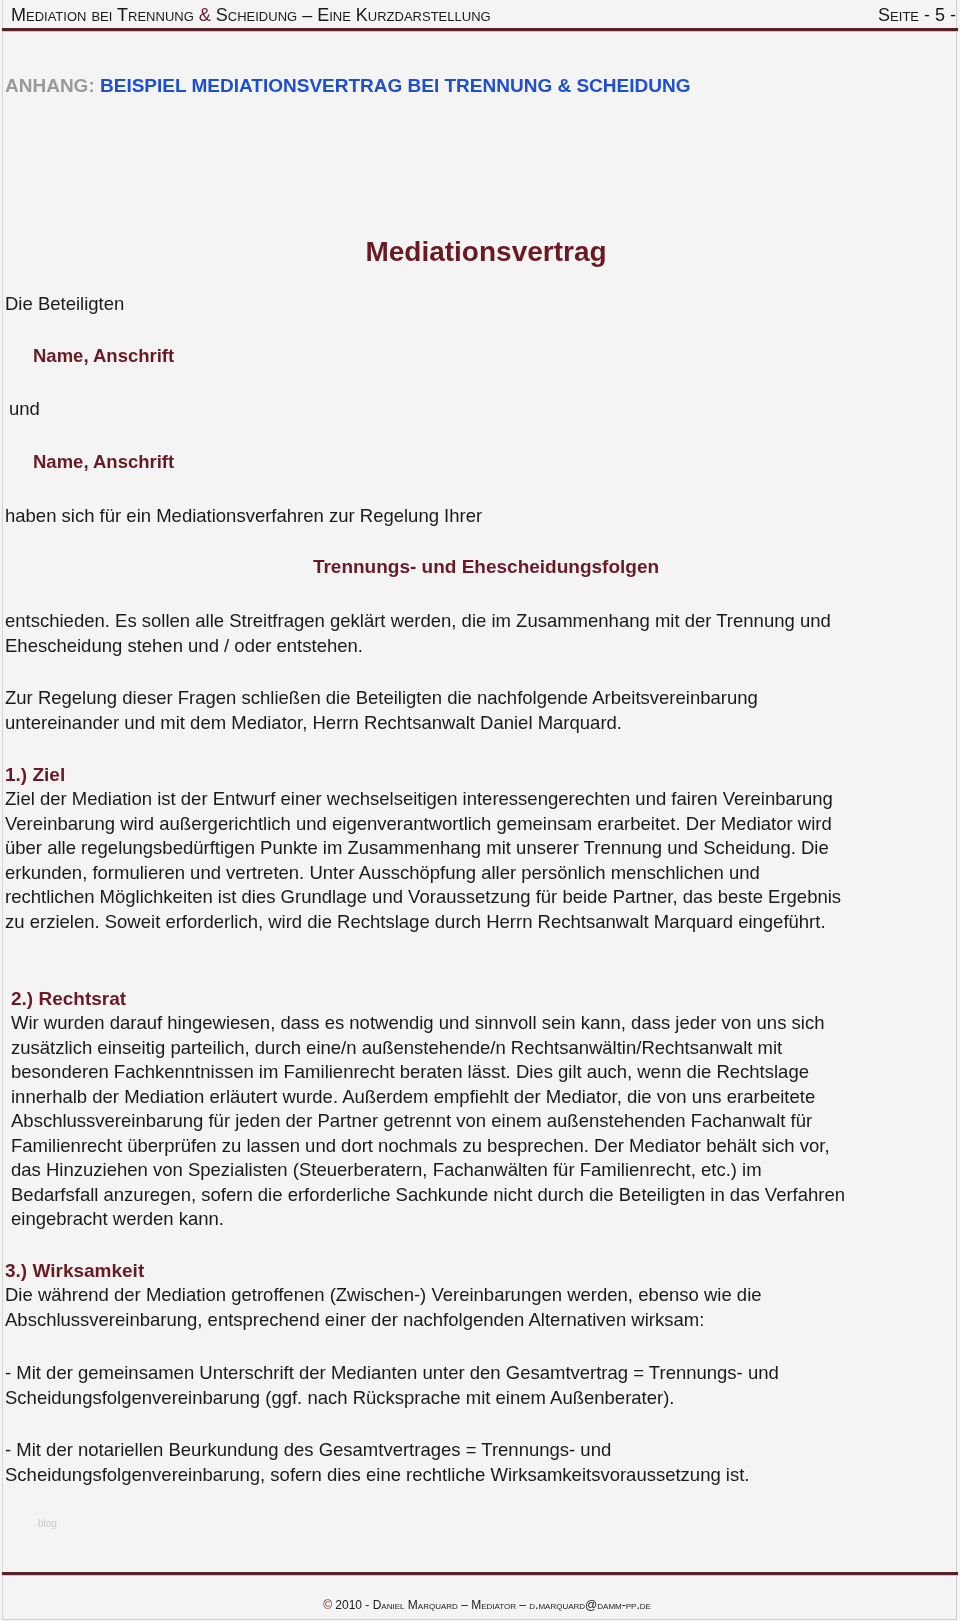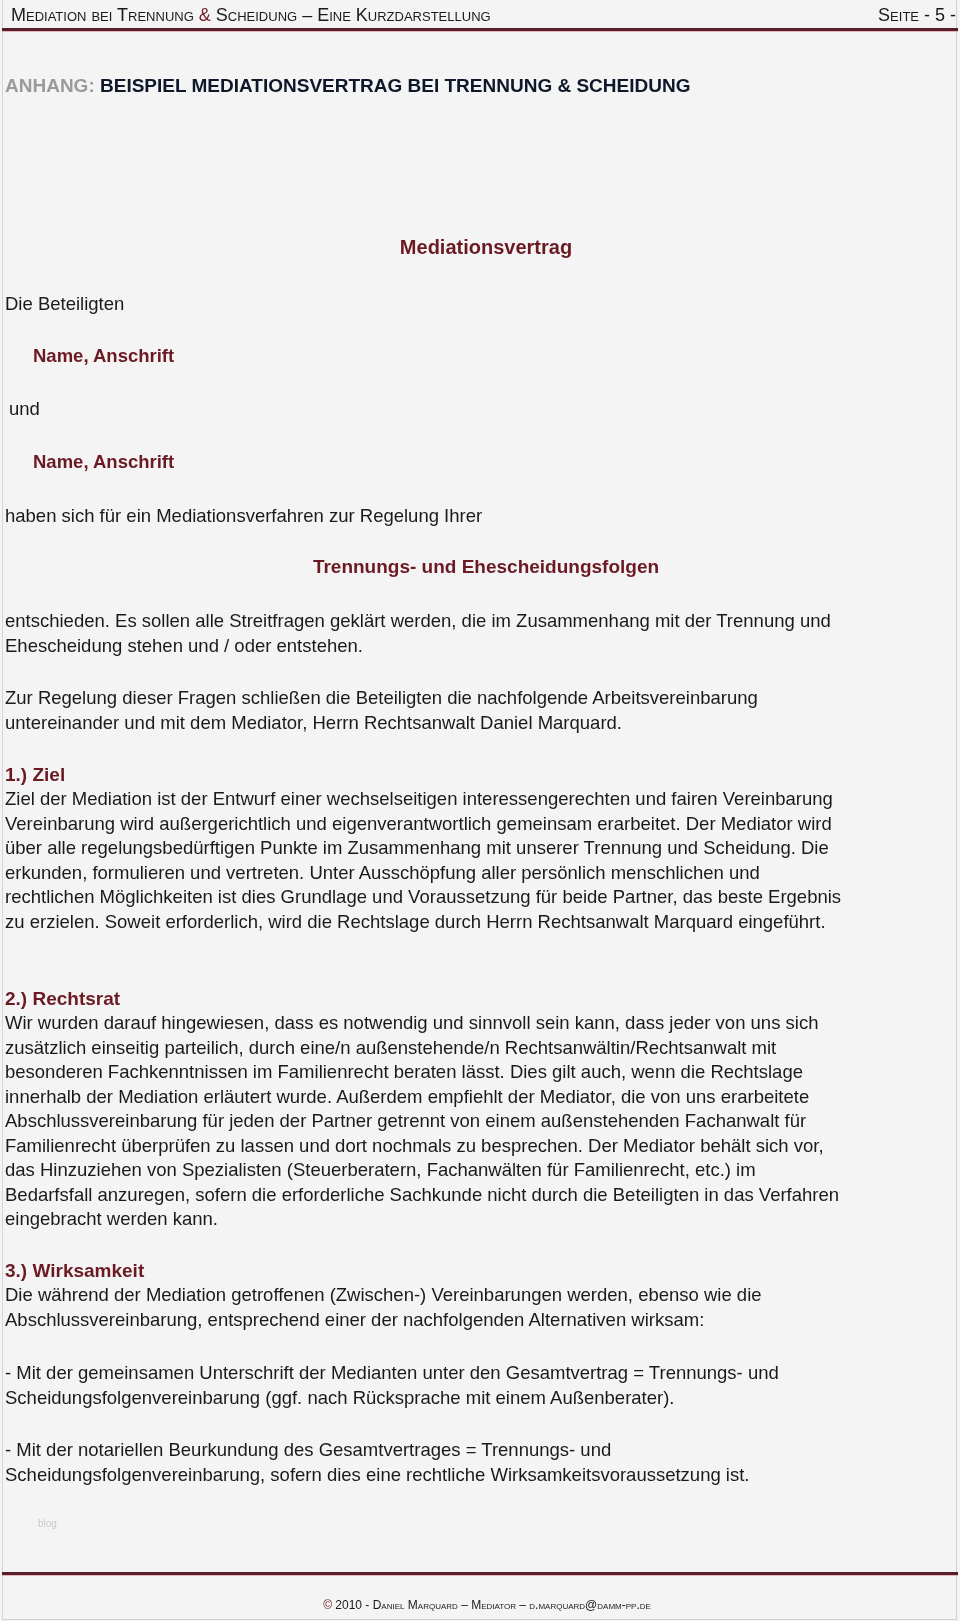--- a/index.html
+++ b/index.html
@@ -22,22 +22,22 @@
     .sc { font-variant: small-caps; padding-left: 7px; }
     .accent { color: #6b1a24; }
     .rule {
       position: absolute; left: 2px; right: 2px; height: 3px;
       background: #5a1e28; border-bottom: 1px solid #e6b8bd;
     }
     .t { position: absolute; left: 5px; white-space: nowrap; font-size: 18.5px; line-height: 24px; }
     .b { font-weight: bold; }
     .annex { top: 74px; font-size: 19px; font-weight: bold; }
     .annex .grey { color: #9a9a9a; }
-    .annex .red { color: #0f172a; }
-    .title { position: absolute; top: 236px; left: 0; width: 960px; text-align: center; font-size: 20px; font-weight: bold; color: #6b1a24; padding-left: 0; }
+    .annex .red { color: #1d4ed8; }
+    .title { position: absolute; top: 236px; left: 0; width: 960px; text-align: center; font-size: 28px; font-weight: bold; color: #6b1a24; padding-left: 0; }
     .title span { position: relative; left: 6px; }
     .center-red { position: absolute; left: 0; width: 960px; text-align: center; font-weight: bold; color: #6b1a24; font-size: 19px; }
     .para { position: absolute; left: 5px; width: 950px; font-size: 18.5px; line-height: 24.5px; }
     .para p { margin: 0; }
     .h { color: #6b1a24; font-weight: bold; font-size: 19px; line-height: 24px; }
     .blog { position: absolute; left: 38px; top: 1518px; font-size: 10px; color: #c8c8c8; }
     .ftr { position: absolute; top: 1593px; left: 0; width: 960px; text-align: center; font-size: 12px; line-height: 24px; }
     .ftr span.copy { color: #6b1a24; }
   </style>
 </head>
@@ -78,21 +78,21 @@
 <div class="para" style="top:763px;">
   <p class="h">1.) Ziel</p>
   <p>Ziel der Mediation ist der Entwurf einer wechselseitigen interessengerechten und fairen Vereinbarung</p>
   <p>Vereinbarung wird außergerichtlich und eigenverantwortlich gemeinsam erarbeitet. Der Mediator wird</p>
   <p>über alle regelungsbedürftigen Punkte im Zusammenhang mit unserer Trennung und Scheidung. Die</p>
   <p>erkunden, formulieren und vertreten. Unter Ausschöpfung aller persönlich menschlichen und</p>
   <p>rechtlichen Möglichkeiten ist dies Grundlage und Voraussetzung für beide Partner, das beste Ergebnis</p>
   <p>zu erzielen. Soweit erforderlich, wird die Rechtslage durch Herrn Rechtsanwalt Marquard eingeführt.</p>
 </div>
 
-<div class="para" style="top:987px;">
+<div class="para" style="top:987px;margin-left:6px;">
   <p class="h">2.) Rechtsrat</p>
   <p>Wir wurden darauf hingewiesen, dass es notwendig und sinnvoll sein kann, dass jeder von uns sich</p>
   <p>zusätzlich einseitig parteilich, durch eine/n außenstehende/n Rechtsanwältin/Rechtsanwalt mit</p>
   <p>besonderen Fachkenntnissen im Familienrecht beraten lässt. Dies gilt auch, wenn die Rechtslage</p>
   <p>innerhalb der Mediation erläutert wurde. Außerdem empfiehlt der Mediator, die von uns erarbeitete</p>
   <p>Abschlussvereinbarung für jeden der Partner getrennt von einem außenstehenden Fachanwalt für</p>
   <p>Familienrecht überprüfen zu lassen und dort nochmals zu besprechen. Der Mediator behält sich vor,</p>
   <p>das Hinzuziehen von Spezialisten (Steuerberatern, Fachanwälten für Familienrecht, etc.) im</p>
   <p>Bedarfsfall anzuregen, sofern die erforderliche Sachkunde nicht durch die Beteiligten in das Verfahren</p>
   <p>eingebracht werden kann.</p>

